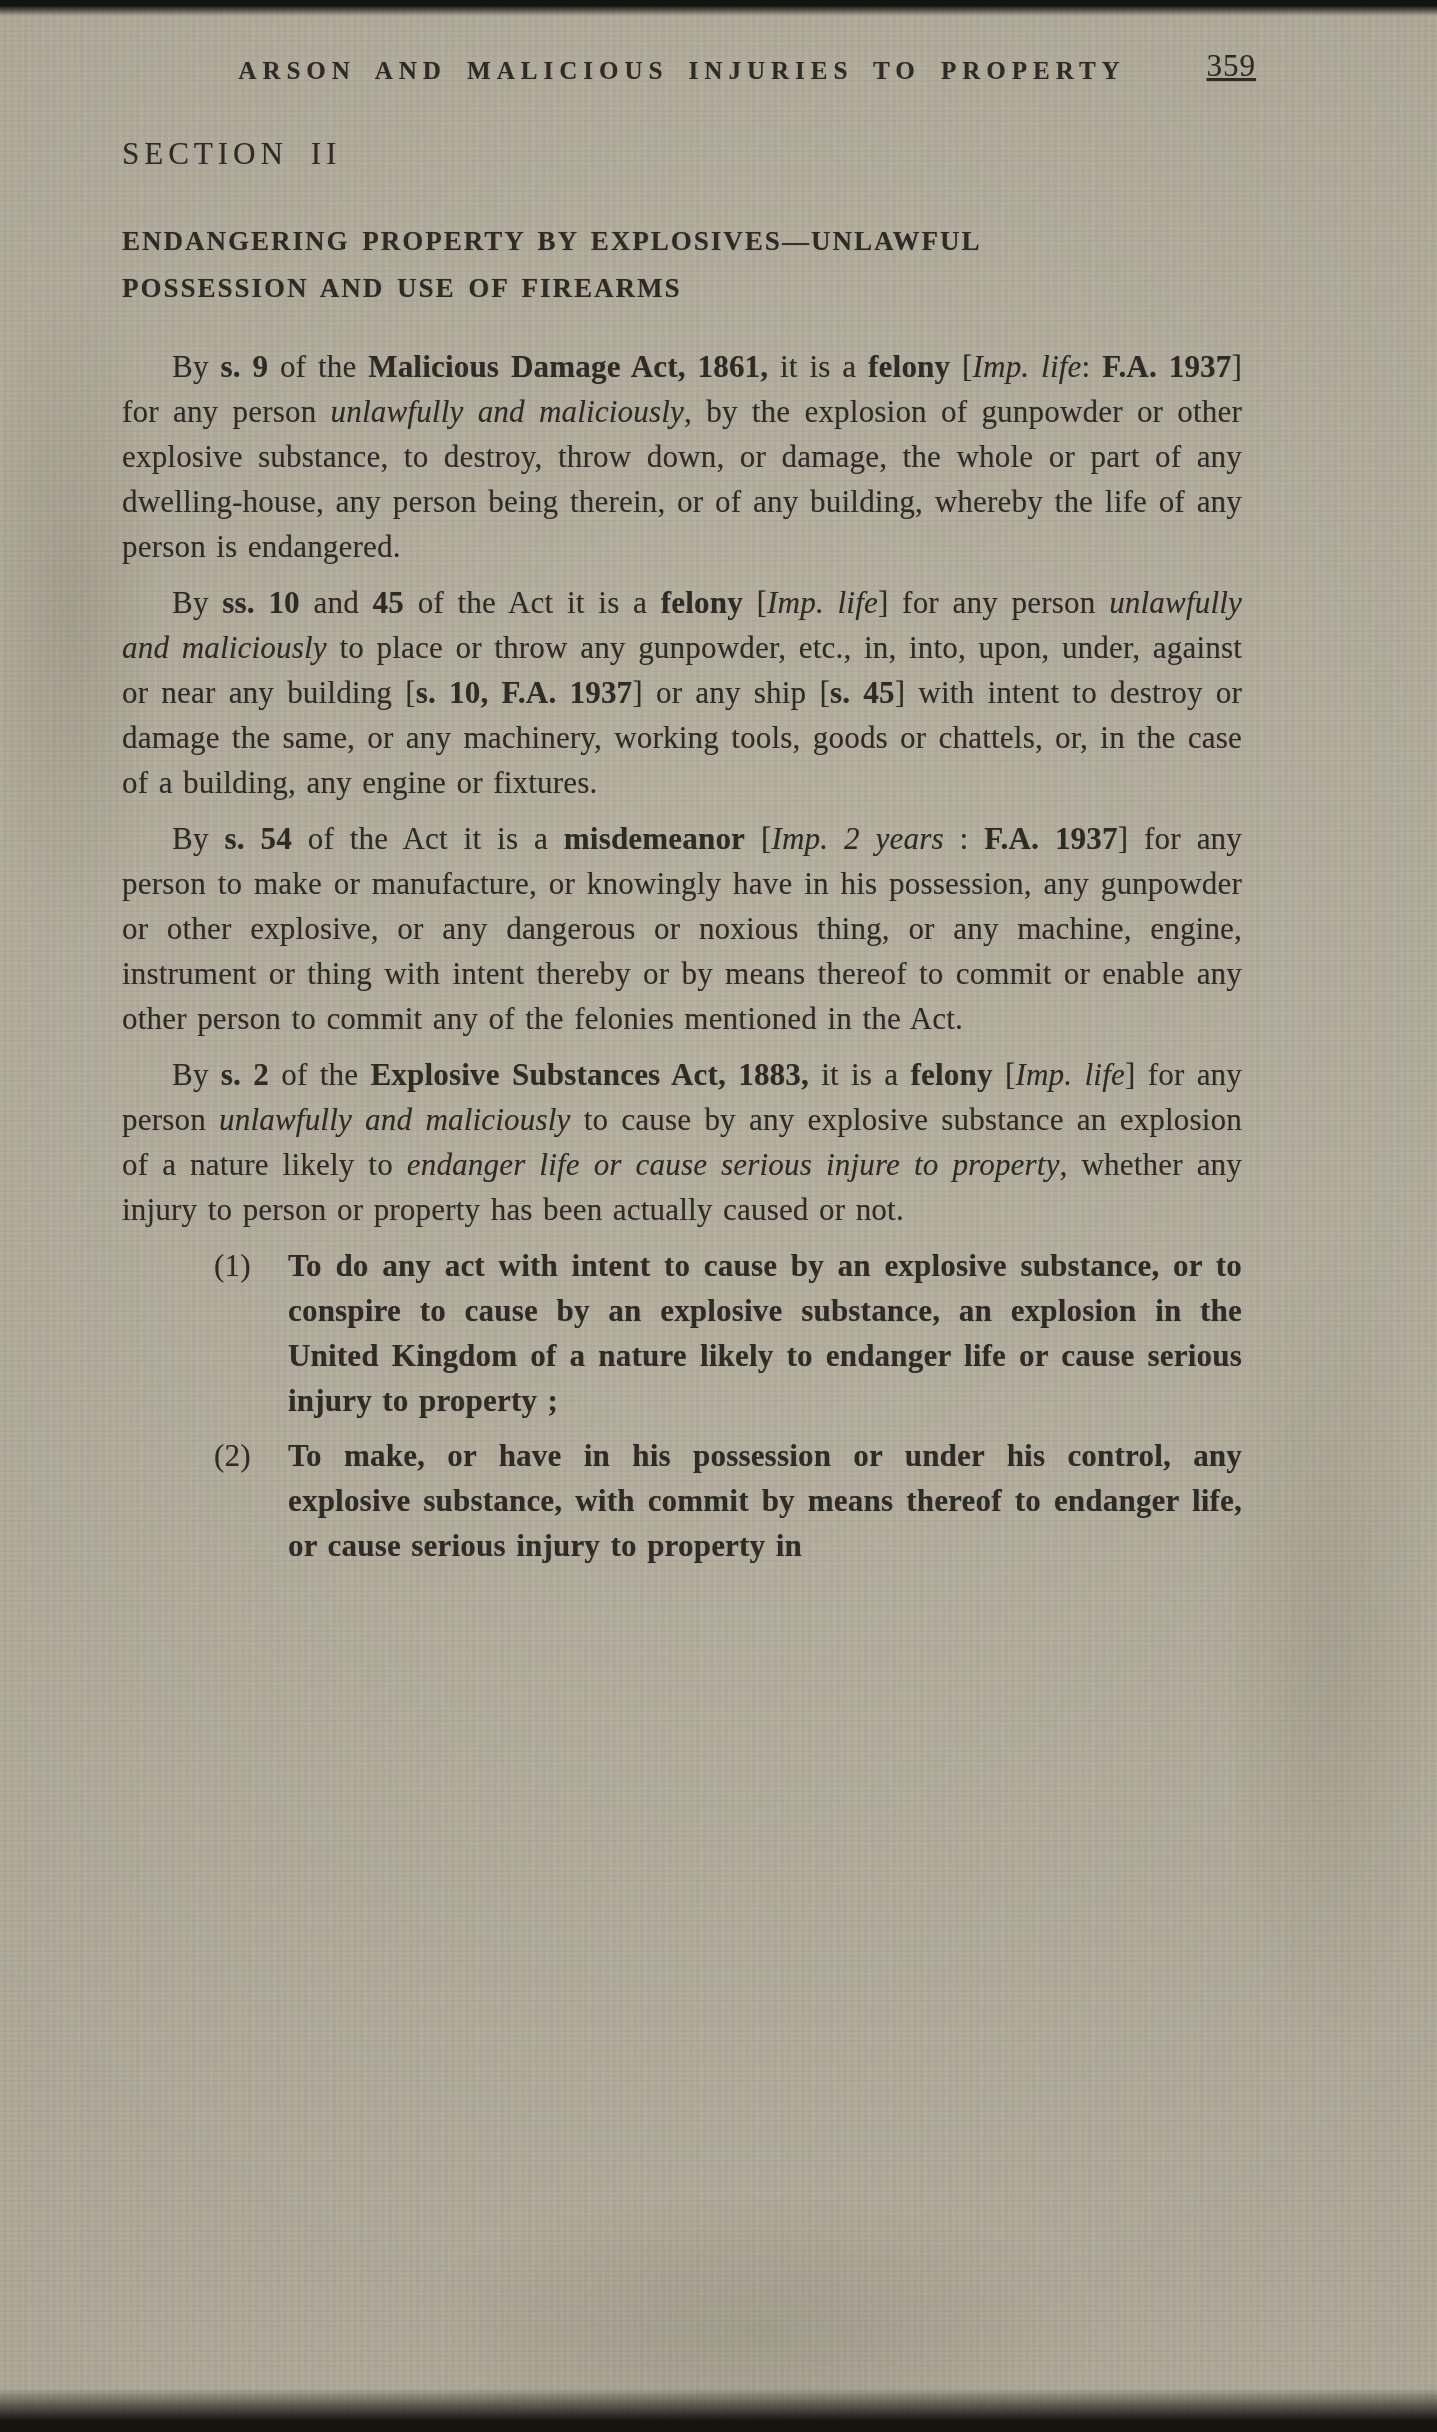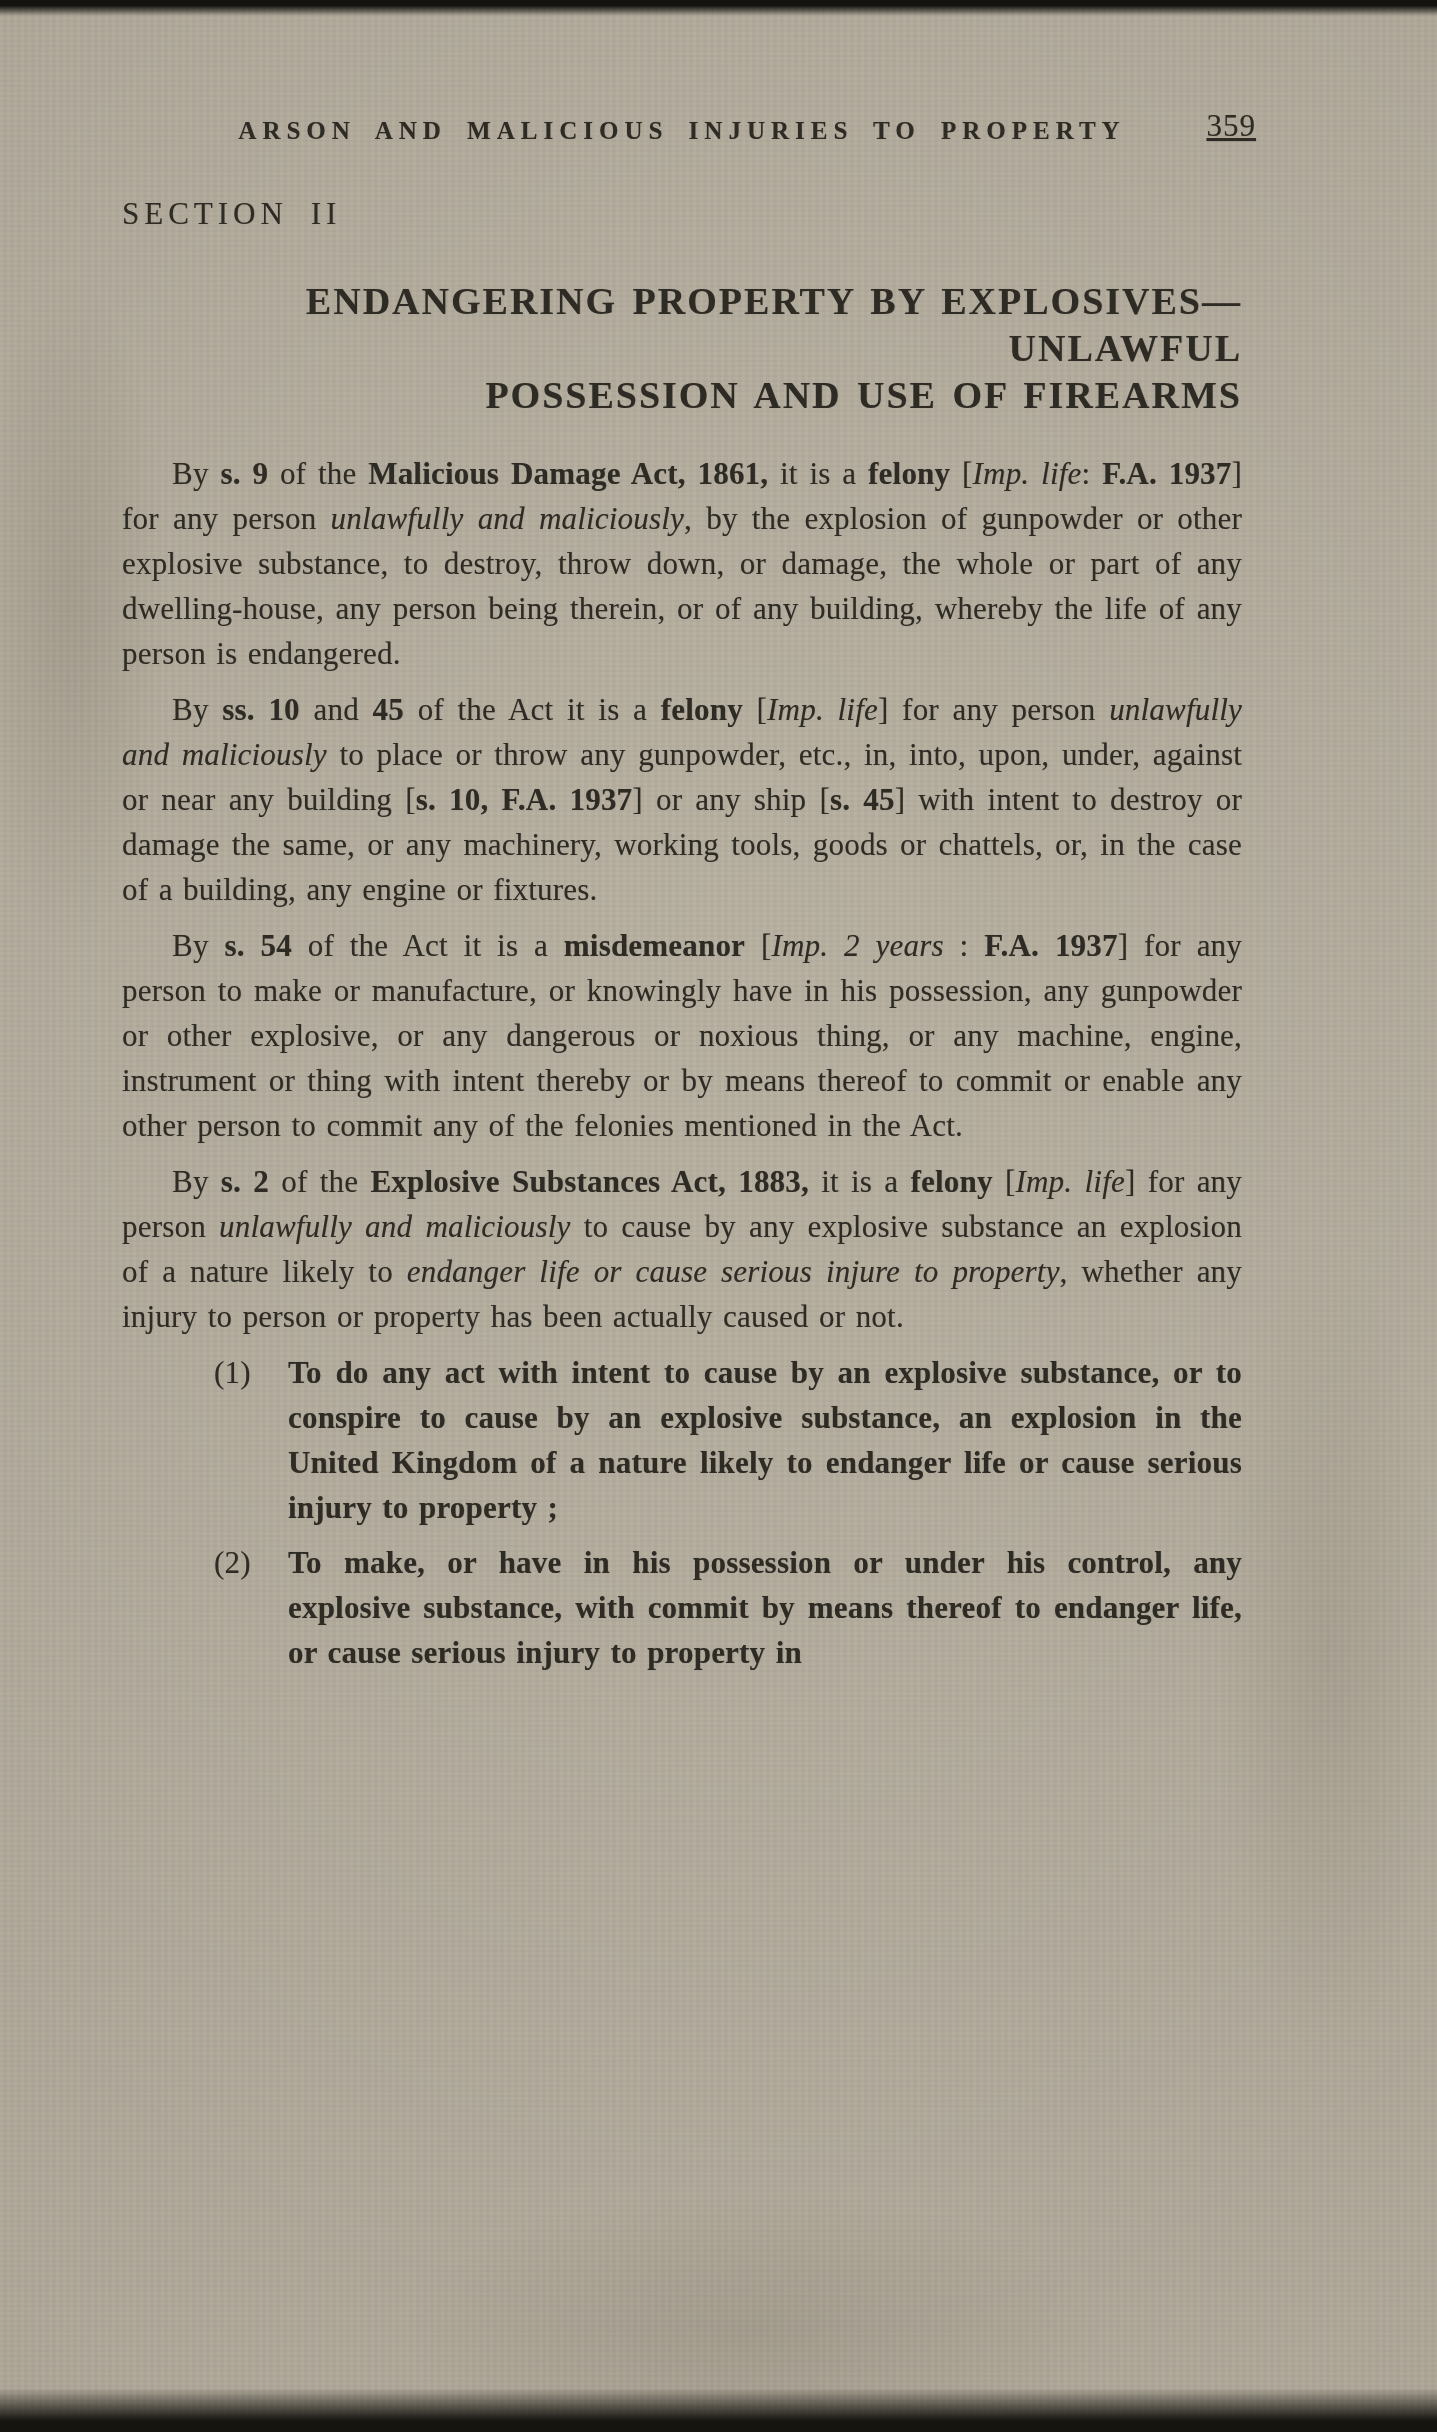--- a/index.html
+++ b/index.html
@@ -40,21 +40,21 @@
   .stain-b {
     position: absolute; right: -40px; top: 1100px; width: 300px; height: 1100px;
     background: radial-gradient(closest-side, rgba(100,92,74,0.13), rgba(100,92,74,0) 75%);
   }
   .stain-c {
     position: absolute; left: 300px; bottom: -80px; width: 900px; height: 360px;
     background: radial-gradient(closest-side, rgba(90,82,64,0.14), rgba(90,82,64,0) 78%);
   }
   .page {
     position: absolute; inset: 0;
-    padding: 106px 195px 0 122px;
+    padding: 46px 195px 0 122px;
     color: var(--ink, #2e2b25);
     font-size: 31px;
     line-height: 45px;
     text-align: justify;
     letter-spacing: 0.2px;
     word-spacing: 2.5px;
     text-shadow: 0.3px 0.4px 0.7px rgba(48,44,37,0.35);
   }
   .running-header {
     position: relative;
@@ -79,23 +79,23 @@
   .section-heading {
     margin: 0 0 42px 0;
     text-align: left;
     font-weight: normal;
     font-size: 31px;
     letter-spacing: 5px;
     word-spacing: 10px;
   }
   .chapter-title {
     margin: 0 0 32px 0;
-    text-align: right;
+    text-align: left;
     font-weight: bold;
-    font-size: 38px;
+    font-size: 27px;
     line-height: 47px;
     letter-spacing: 2px;
     word-spacing: 4px;
   }
   .para {
     margin: 0 0 11px 0;
     text-indent: 50px;
   }
   .para.last { margin-bottom: 6px; }
   .b { font-weight: bold; }

